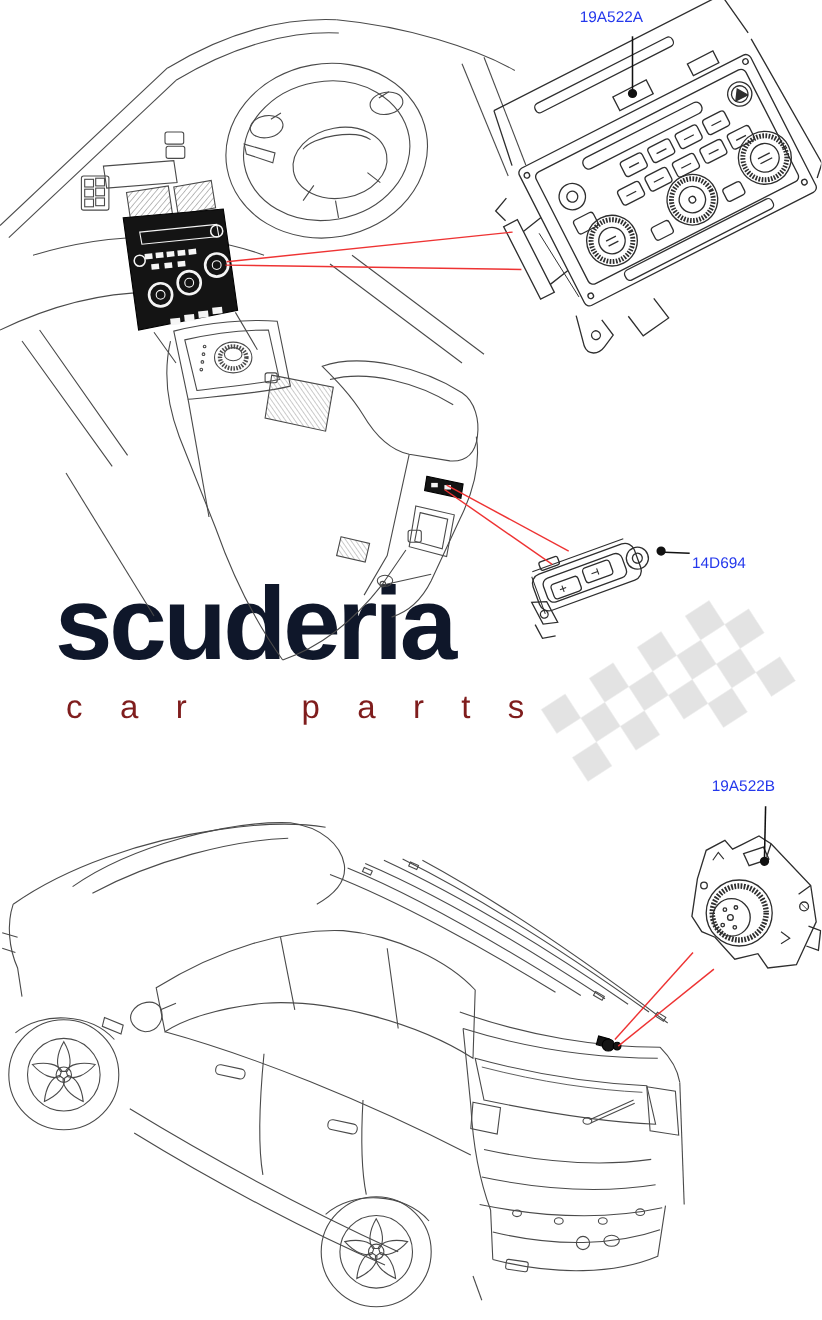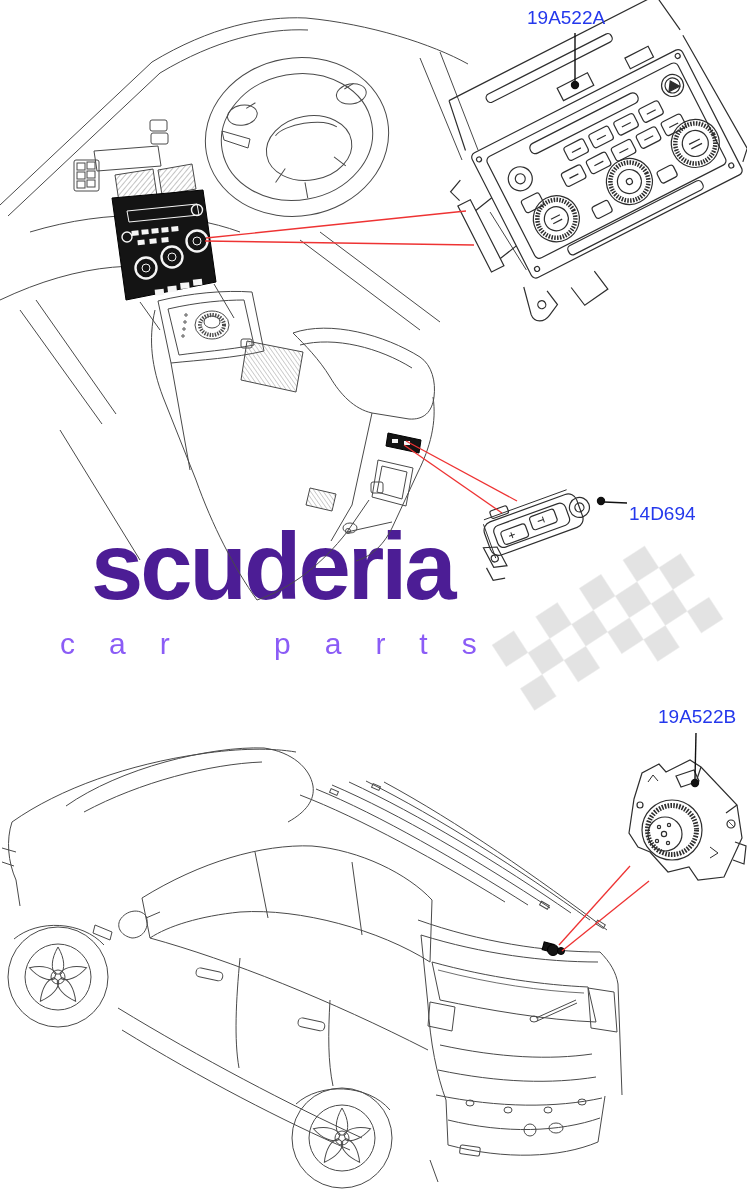--- a/index.html
+++ b/index.html
@@ -1,27 +1,27 @@
 <!DOCTYPE html>
 <html><head>
 <meta charset="utf-8">
 <style>
   html,body{margin:0;padding:0;background:#fff;}
   .canvas{position:relative;width:747px;height:1200px;background:#fff;overflow:hidden;
           font-family:"Liberation Sans",sans-serif;}
   .wm-brand{position:absolute;left:50px;top:520px;font-size:94px;font-weight:bold;
-            letter-spacing:-3px;color:#4c1d95;line-height:1;z-index:0;margin-left:41px;}
-  .wm-tagline{position:absolute;left:60px;top:629px;font-size:30px;color:#8b5cf6;
+            letter-spacing:-3px;color:#0f172a;line-height:1;z-index:0;}
+  .wm-tagline{position:absolute;left:60px;top:629px;font-size:30px;color:#7f1d1d;
               letter-spacing:34px;word-spacing:28px;line-height:1;z-index:0;}
   .diagram-svg{position:absolute;left:0;top:0;z-index:1;}
-  .part-label{position:absolute;font-size:19px;color:#2438ec;line-height:1.1;z-index:2;
+  .part-label{position:absolute;font-size:14px;color:#2438ec;line-height:1.1;z-index:2;
               cursor:pointer;}
   .lbl-a{left:527px;top:8px;}
   .lbl-b{left:629px;top:504px;}
-  .lbl-c{left:647px;top:707px;margin-left:11px;}
+  .lbl-c{left:647px;top:707px;}
 </style>
 </head>
 <body>
 
 <div class="canvas">
 
   <div class="wm-brand">scuderia</div>
   <div class="wm-tagline">car parts</div>
 
   <svg class="diagram-svg" width="747" height="1200" viewBox="0 0 747 1200">

